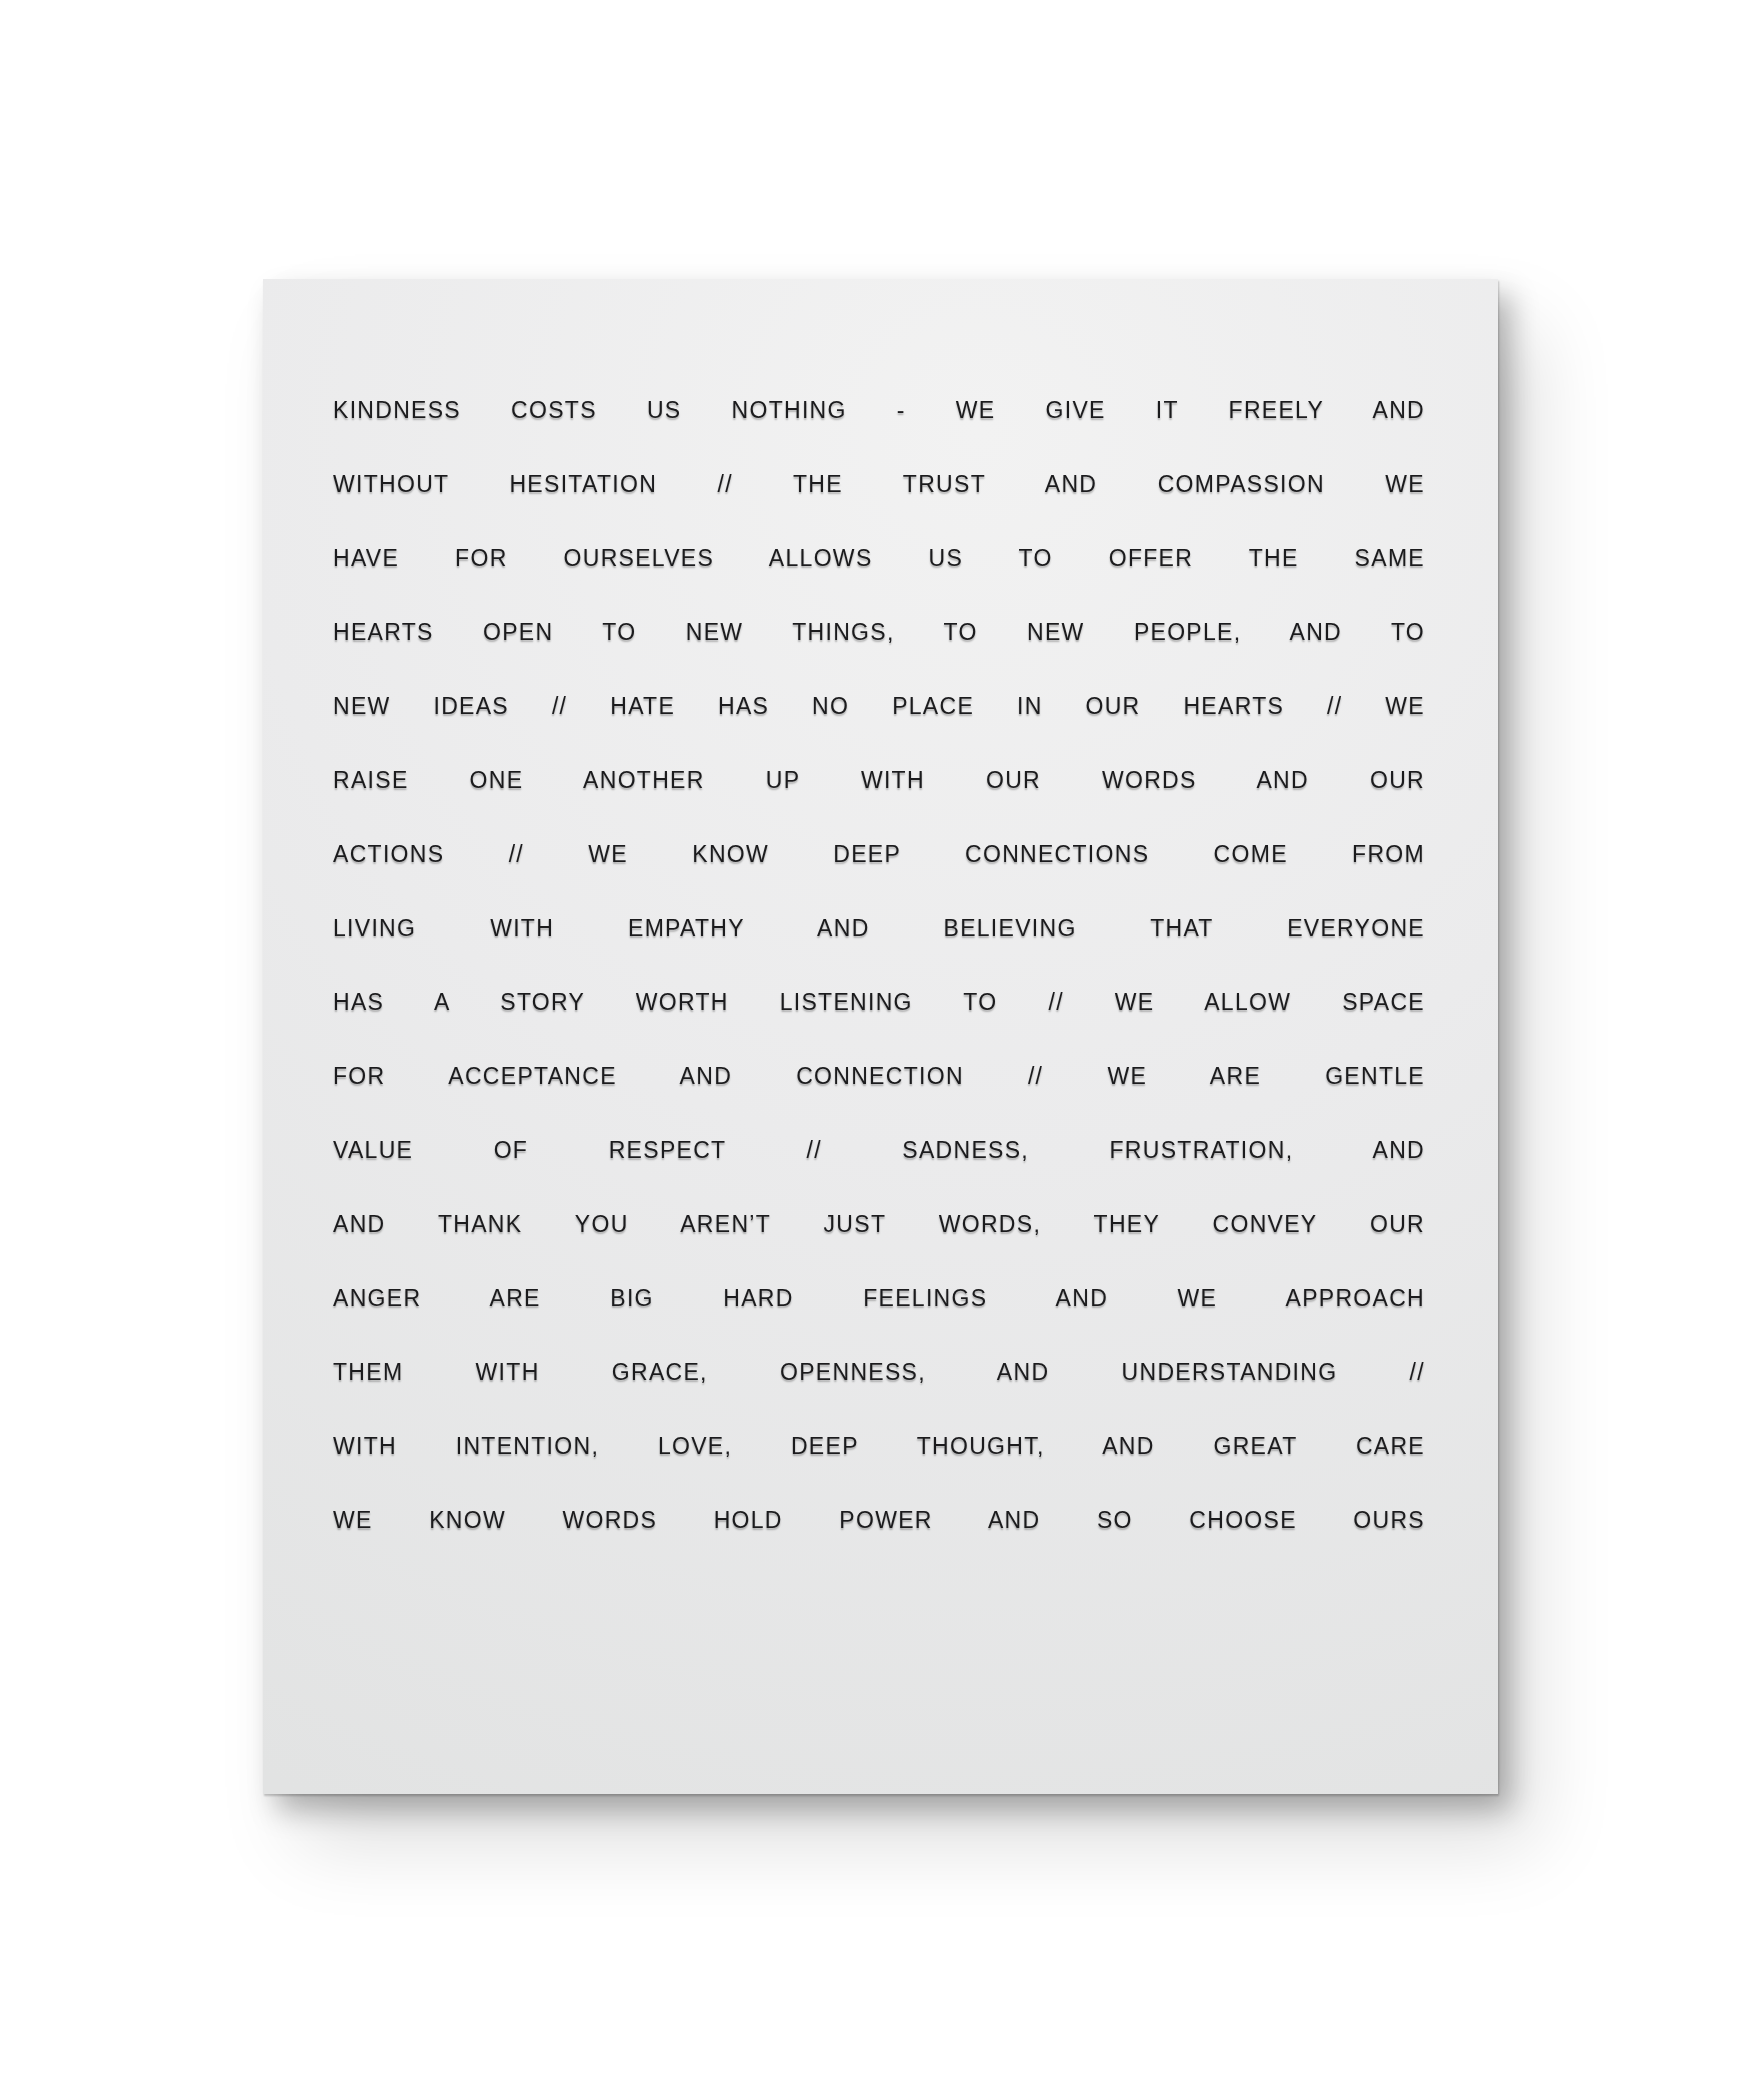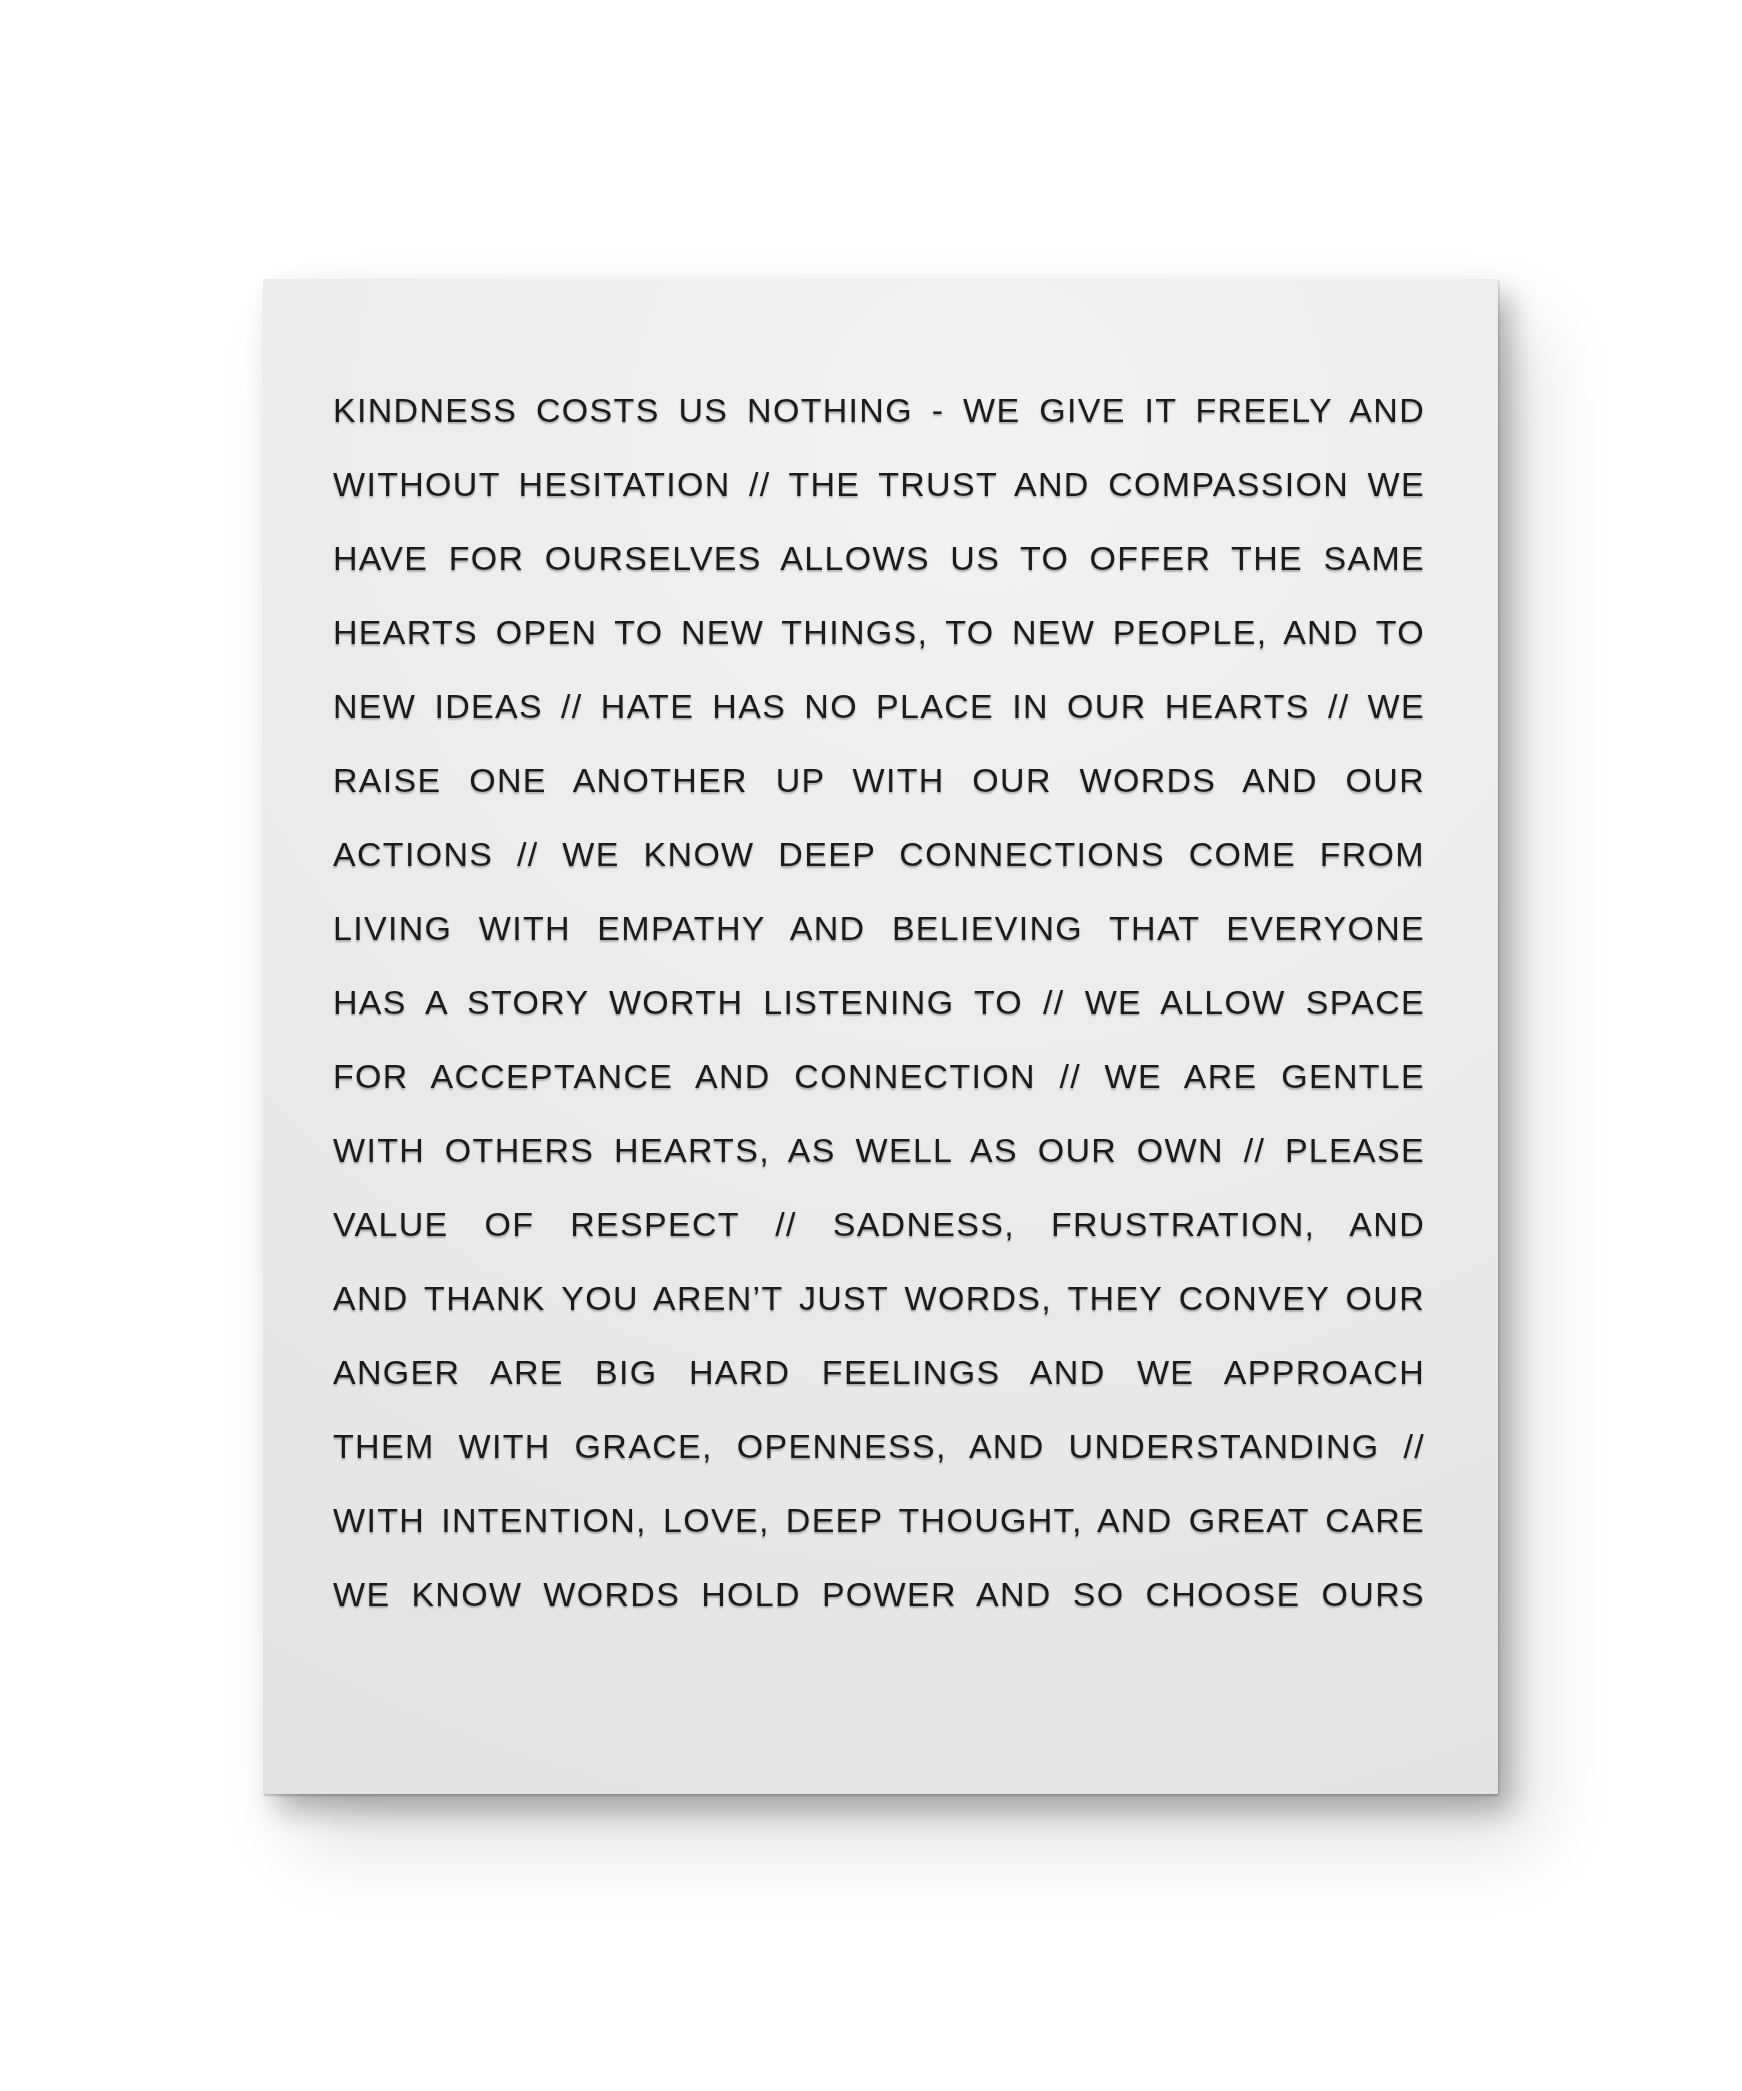--- a/index.html
+++ b/index.html
@@ -32,21 +32,21 @@
         var(--card-highlight, #f2f2f2) 0%,
         var(--card-background, #ebebec) 48%,
         var(--card-edge, #e2e3e3) 100%);
     box-shadow:
       0.9px 1.8px 1.8px rgba(0, 0, 0, 0.20),
       12.5px 16px 27px rgba(0, 0, 0, 0.28),
       36px 49px 76px rgba(0, 0, 0, 0.13);
   }
   .poster-text {
     width: 100%;
-    font-size: 34px;
+    font-size: 23px;
     line-height: 74px;
     letter-spacing: 1.3px;
     font-weight: 300;
     color: var(--text-color, #1b1b1d);
     text-shadow: 0 1.8px 1.8px rgba(0, 0, 0, 0.28);
   }
   .line {
     height: 74px;
     text-align: justify;
     text-align-last: justify;
@@ -62,21 +62,20 @@
         <div class="line">KINDNESS COSTS US NOTHING - WE GIVE IT FREELY AND</div>
         <div class="line">WITHOUT HESITATION // THE TRUST AND COMPASSION WE</div>
         <div class="line">HAVE FOR OURSELVES ALLOWS US TO OFFER THE SAME</div>
         <div class="line">HEARTS OPEN TO NEW THINGS, TO NEW PEOPLE, AND TO</div>
         <div class="line">NEW IDEAS // HATE HAS NO PLACE IN OUR HEARTS // WE</div>
         <div class="line">RAISE ONE ANOTHER UP WITH OUR WORDS AND OUR</div>
         <div class="line">ACTIONS // WE KNOW DEEP CONNECTIONS COME FROM</div>
         <div class="line">LIVING WITH EMPATHY AND BELIEVING THAT EVERYONE</div>
         <div class="line">HAS A STORY WORTH LISTENING TO // WE ALLOW SPACE</div>
         <div class="line">FOR ACCEPTANCE AND CONNECTION // WE ARE GENTLE</div>
-        <div class="line">WITH OTHERS HEARTS, AS WELL AS OUR OWN // PLEASE</div>
         <div class="line">VALUE OF RESPECT // SADNESS, FRUSTRATION, AND</div>
         <div class="line">AND THANK YOU AREN’T JUST WORDS, THEY CONVEY OUR</div>
         <div class="line">ANGER ARE BIG HARD FEELINGS AND WE APPROACH</div>
         <div class="line">THEM WITH GRACE, OPENNESS, AND UNDERSTANDING //</div>
         <div class="line">WITH INTENTION, LOVE, DEEP THOUGHT, AND GREAT CARE</div>
         <div class="line">WE KNOW WORDS HOLD POWER AND SO CHOOSE OURS</div>
       </div>
   </div>
 </div>
 

